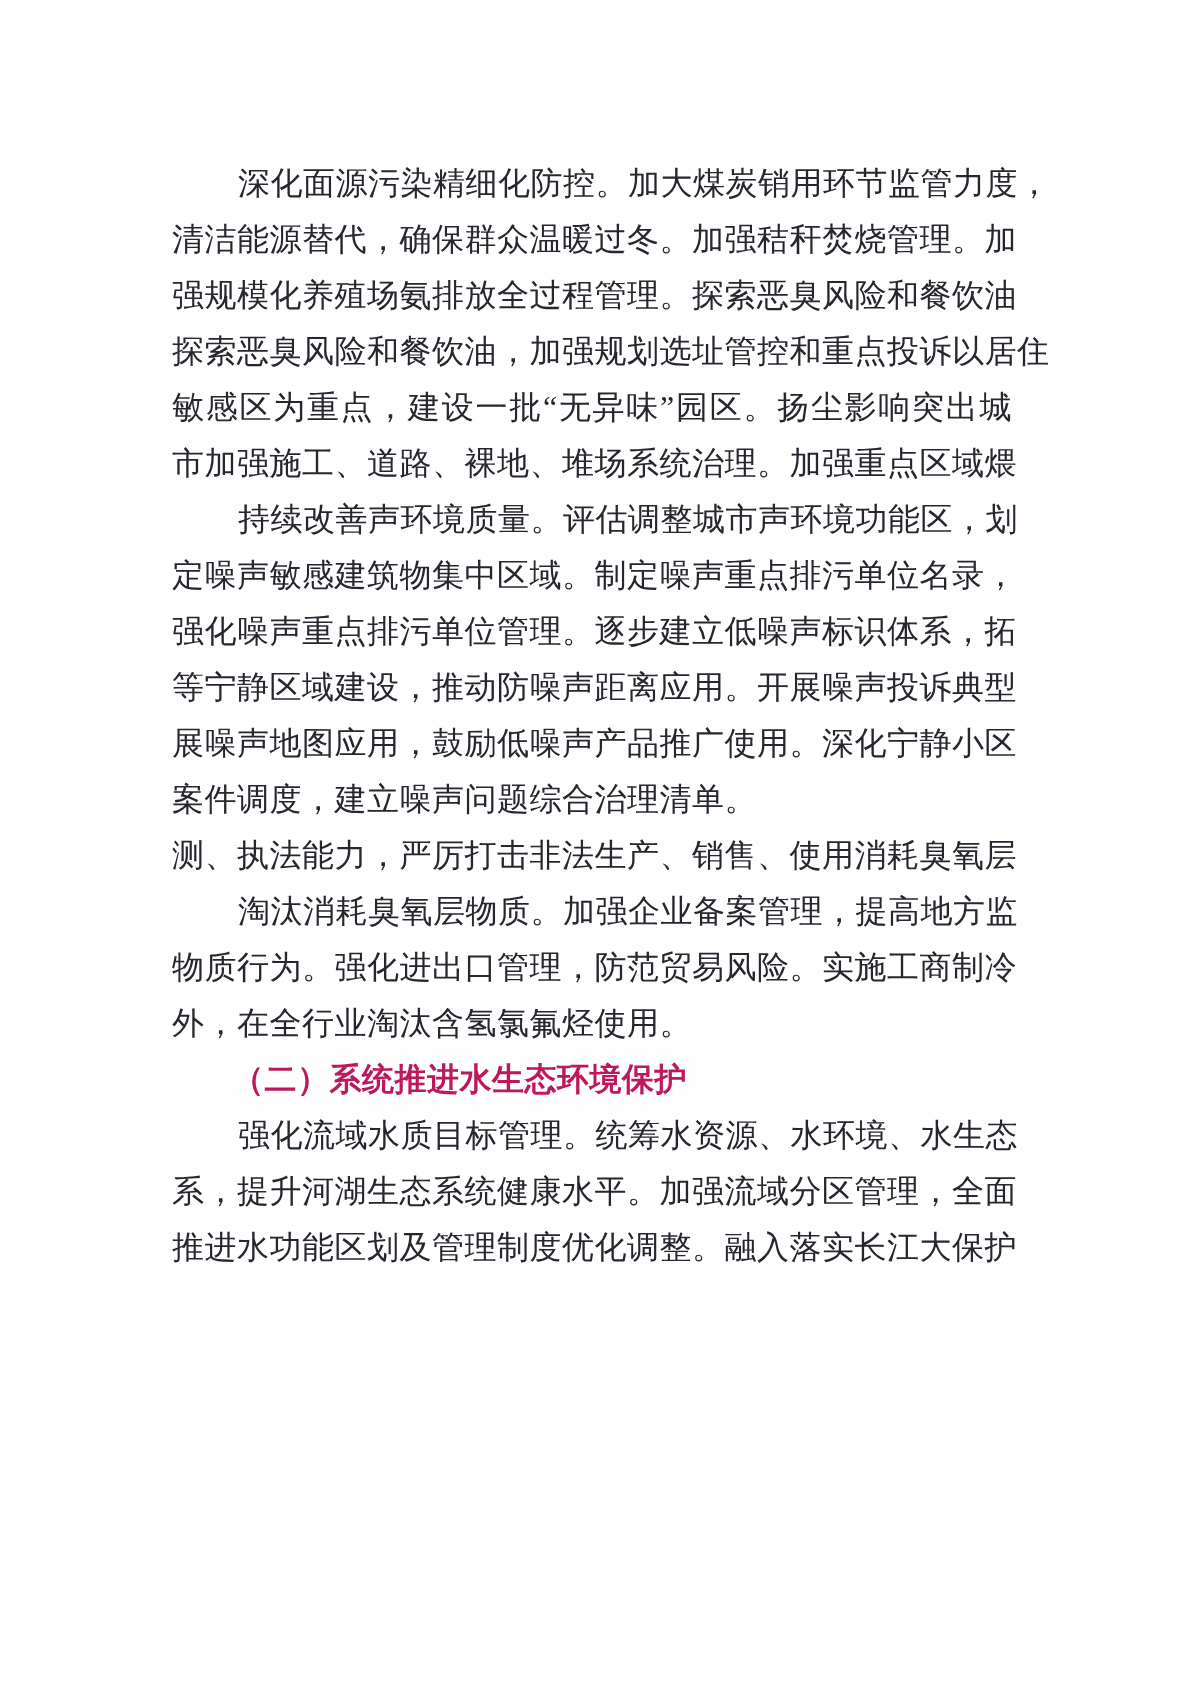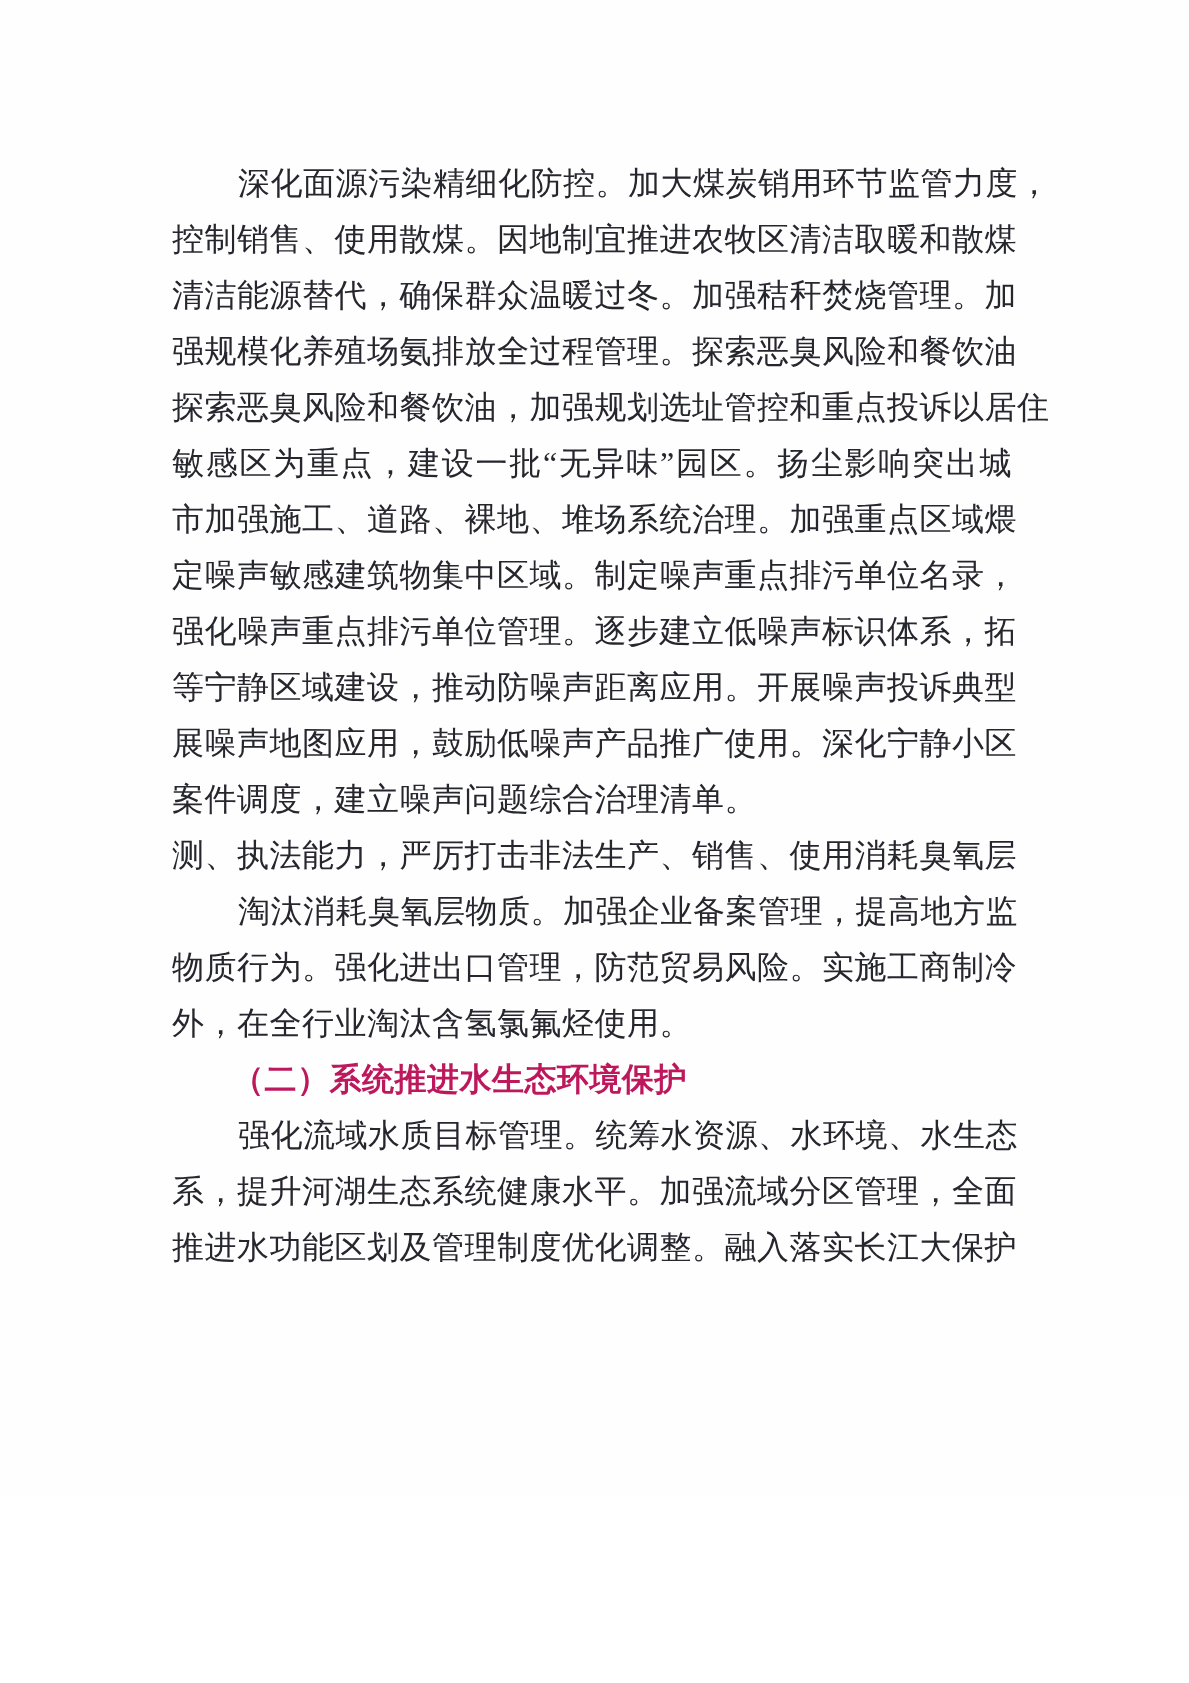--- a/index.html
+++ b/index.html
@@ -65,26 +65,26 @@
     font-family: "Liberation Sans", "DejaVu Sans", sans-serif;
   }
 </style>
 </head>
 <body>
 
 <div class="page">
 
   <div class="doc-body">
       <div class="line body first">深化面源污染精细化防控。加大煤炭销用环节监管力度，</div>
-      <div class="line body">控制销售、使用散煤。因地制宜推进农牧区清洁取暖和散煤</div>
       <div class="line body">清洁能源替代，确保群众温暖过冬。加强秸秆焚烧管理。加</div>
       <div class="line body">强规模化养殖场氨排放全过程管理。探索恶臭风险和餐饮油</div>
       <div class="line body">探索恶臭风险和餐饮油，加强规划选址管控和重点投诉以居住</div>
       <div class="line body">敏感区为重点，建设一批“无异味”园区。扬尘影响突出城</div>
       <div class="line body">市加强施工、道路、裸地、堆场系统治理。加强重点区域煨</div>
+      <div class="line body first">持续改善声环境质量。评估调整城市声环境功能区，划</div>
       <div class="line body">定噪声敏感建筑物集中区域。制定噪声重点排污单位名录，</div>
       <div class="line body">强化噪声重点排污单位管理。逐步建立低噪声标识体系，拓</div>
       <div class="line body">等宁静区域建设，推动防噪声距离应用。开展噪声投诉典型</div>
       <div class="line body">展噪声地图应用，鼓励低噪声产品推广使用。深化宁静小区</div>
       <div class="line body last">案件调度，建立噪声问题综合治理清单。</div>
       <div class="line body">测、执法能力，严厉打击非法生产、销售、使用消耗臭氧层</div>
       <div class="line body first">淘汰消耗臭氧层物质。加强企业备案管理，提高地方监</div>
       <div class="line body">物质行为。强化进出口管理，防范贸易风险。实施工商制冷</div>
       <div class="line body last">外，在全行业淘汰含氢氯氟烃使用。</div>
       <div class="line heading first">（二）系统推进水生态环境保护</div>

